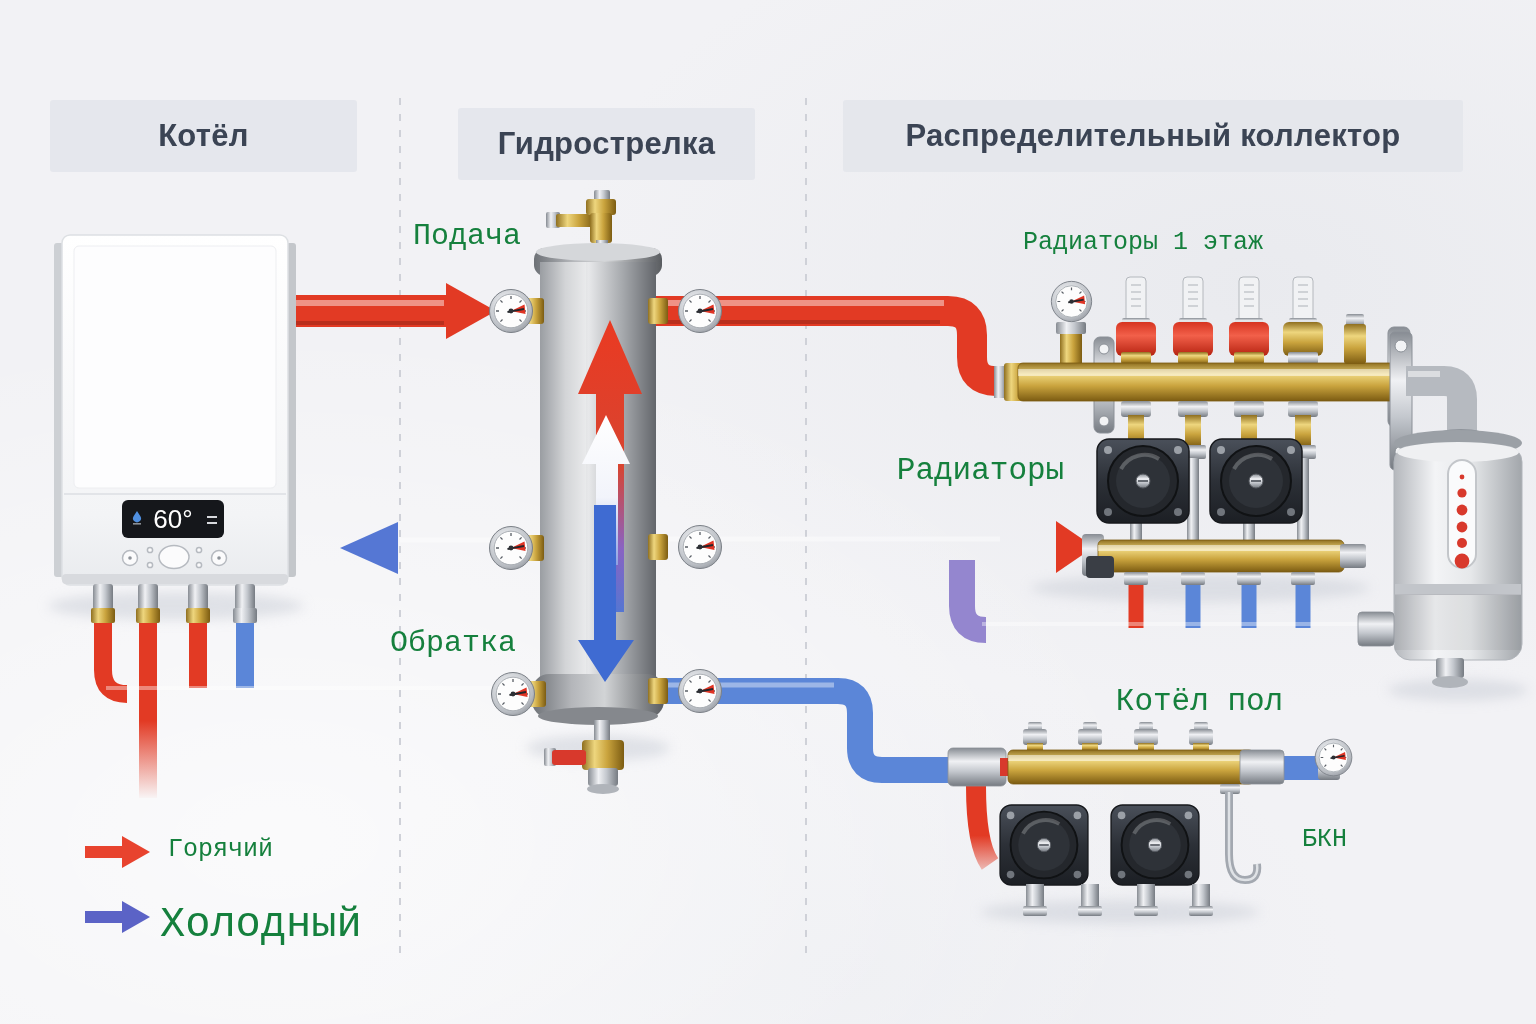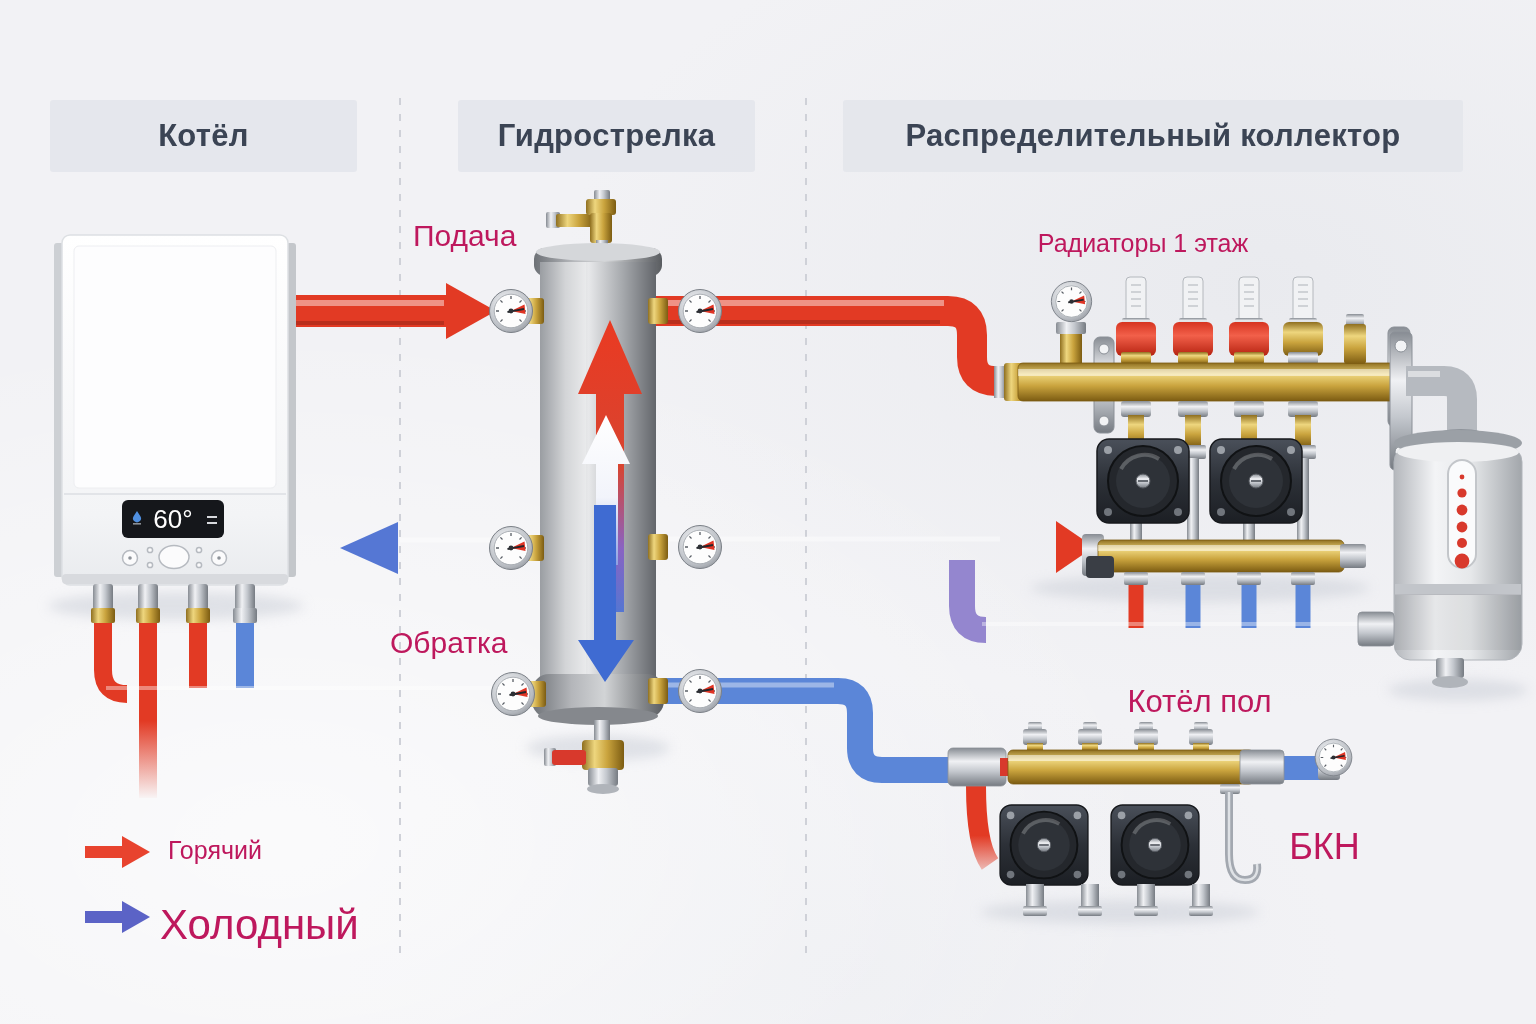--- a/index.html
+++ b/index.html
@@ -6,21 +6,21 @@
   body{
     width:1536px;height:1024px;overflow:hidden;position:relative;
     font-family:"Liberation Sans",sans-serif;
     background-color:#f2f2f5;
     background-image:
       radial-gradient(ellipse 900px 520px at 18% 82%, rgba(255,255,255,.65), rgba(255,255,255,0)),
       radial-gradient(ellipse 700px 420px at 82% 28%, rgba(226,228,233,.55), rgba(226,228,233,0)),
       radial-gradient(ellipse 500px 300px at 55% 95%, rgba(231,233,238,.5), rgba(231,233,238,0));
   }
   svg{position:absolute;left:0;top:0;}
-  .lbl{position:absolute;color:#be185d;line-height:1.15;}
+  .lbl{position:absolute;color:#15803d;line-height:1.15;font-family:Liberation Mono, monospace;}
   .hdr{
     position:absolute;background:rgba(228,230,235,.92);border-radius:3px;
     display:flex;align-items:center;justify-content:center;
     color:#3b4454;font-size:31px;letter-spacing:.3px;font-weight:bold;
   }
   .c{text-align:center;}
 </style>
 </head>
 <body>
 
@@ -515,28 +515,29 @@
     <path d="M26 32 A27 27 0 0 1 64 22" stroke="rgba(255,255,255,.22)" stroke-width="4" fill="none"></path>
     <circle cx="48" cy="44" r="7" fill="url(#gChromeV)" stroke="#55595f"></circle>
     <line x1="43" y1="44" x2="53" y2="44" stroke="#666b72" stroke-width="2"></line>
   </symbol>
 </defs>
 </svg>
 
 <div class="hdr" style="left:50px;top:100px;width:307px;height:72px;">
     <span>Котёл</span>
   </div>
-<div class="hdr" style="left:458px;top:100px;width:297px;height:72px;">
+<div class="hdr" style="left:458px;top:108px;width:297px;height:72px;">
     <span>Гидрострелка</span>
   </div>
 <div class="hdr" style="left:843px;top:100px;width:620px;height:72px;justify-content:center;">
     <span>Распределительный коллектор</span>
   </div>
 
 <div class="lbl" style="left:413px;top:219px;font-size:30px;">Подача</div>
 <div class="lbl" style="left:390px;top:626px;font-size:30px;">Обратка</div>
 <div class="lbl c" style="left:958px;top:229px;width:370px;font-size:25px;">Радиаторы 1 этаж</div>
 <div class="lbl c" style="left:878px;top:444px;width:205px;font-size:31px;line-height:1.72;">
+  <div>Радиаторы</div>
 </div>
 <div class="lbl c" style="left:1092px;top:684px;width:215px;font-size:31px;">Котёл пол</div>
-<div class="lbl c" style="left:1262px;top:826px;width:125px;font-size:36px;">БКН</div>
+<div class="lbl c" style="left:1262px;top:826px;width:125px;font-size:25px;">БКН</div>
 <div class="lbl" style="left:168px;top:836px;font-size:25px;">Горячий</div>
 <div class="lbl" style="left:160px;top:901px;font-size:42px;">Холодный</div>
 
 </body></html>

